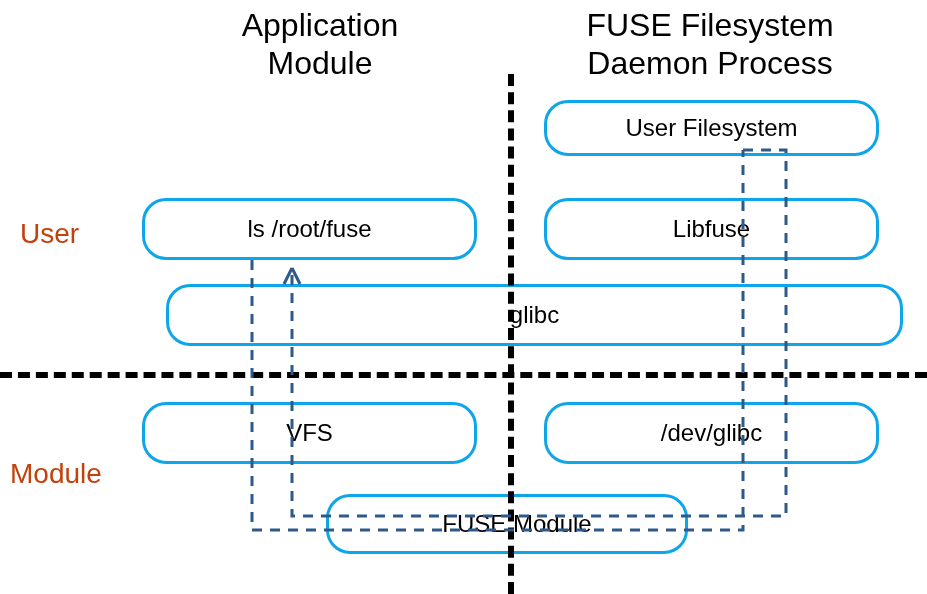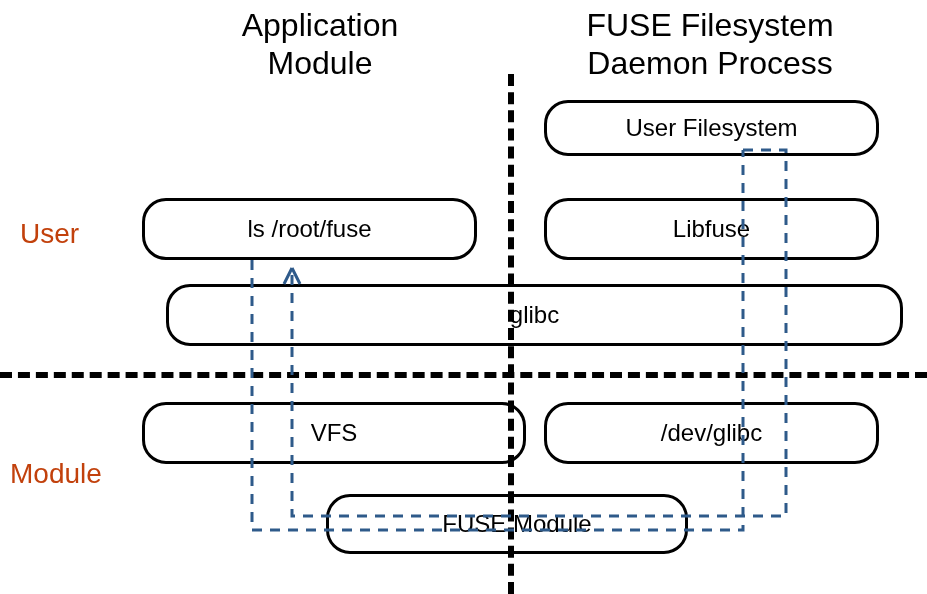--- a/index.html
+++ b/index.html
@@ -22,21 +22,21 @@
     line-height: 1.2;
     color: #000;
   }
   .side-label {
     position: absolute;
     font-size: 28px;
     color: #c2410c;
   }
   .box {
     position: absolute;
-    border: 3px solid #000000;
+    border: 3px solid #0ea5e9;
     border-radius: 24px;
     background: #fff;
     display: flex;
     align-items: center;
     justify-content: center;
     font-size: 24px;
     color: #000;
   }
   .hline-dash {
     position: absolute;
@@ -79,21 +79,21 @@
 </div>
 
 <div class="box" style="left:544px; top:198px; width:335px; height:62px;">
   <span>Libfuse</span>
 </div>
 
 <div class="box" style="left:142px; top:284px; width:737px; height:62px;margin-left:24px;">
   <span>glibc</span>
 </div>
 
-<div class="box" style="left:142px; top:402px; width:384px; height:62px;">
+<div class="box" style="left:142px; top:402px; width:335px; height:62px;">
   <span>VFS</span>
 </div>
 
 <div class="box" style="left:544px; top:402px; width:335px; height:62px;">
   <span>/dev/glibc</span>
 </div>
 
 <div class="box" style="left:326px; top:494px; width:362px; height:60px;padding-left:20px;">
   <span>FUSE Module</span>
 </div>

